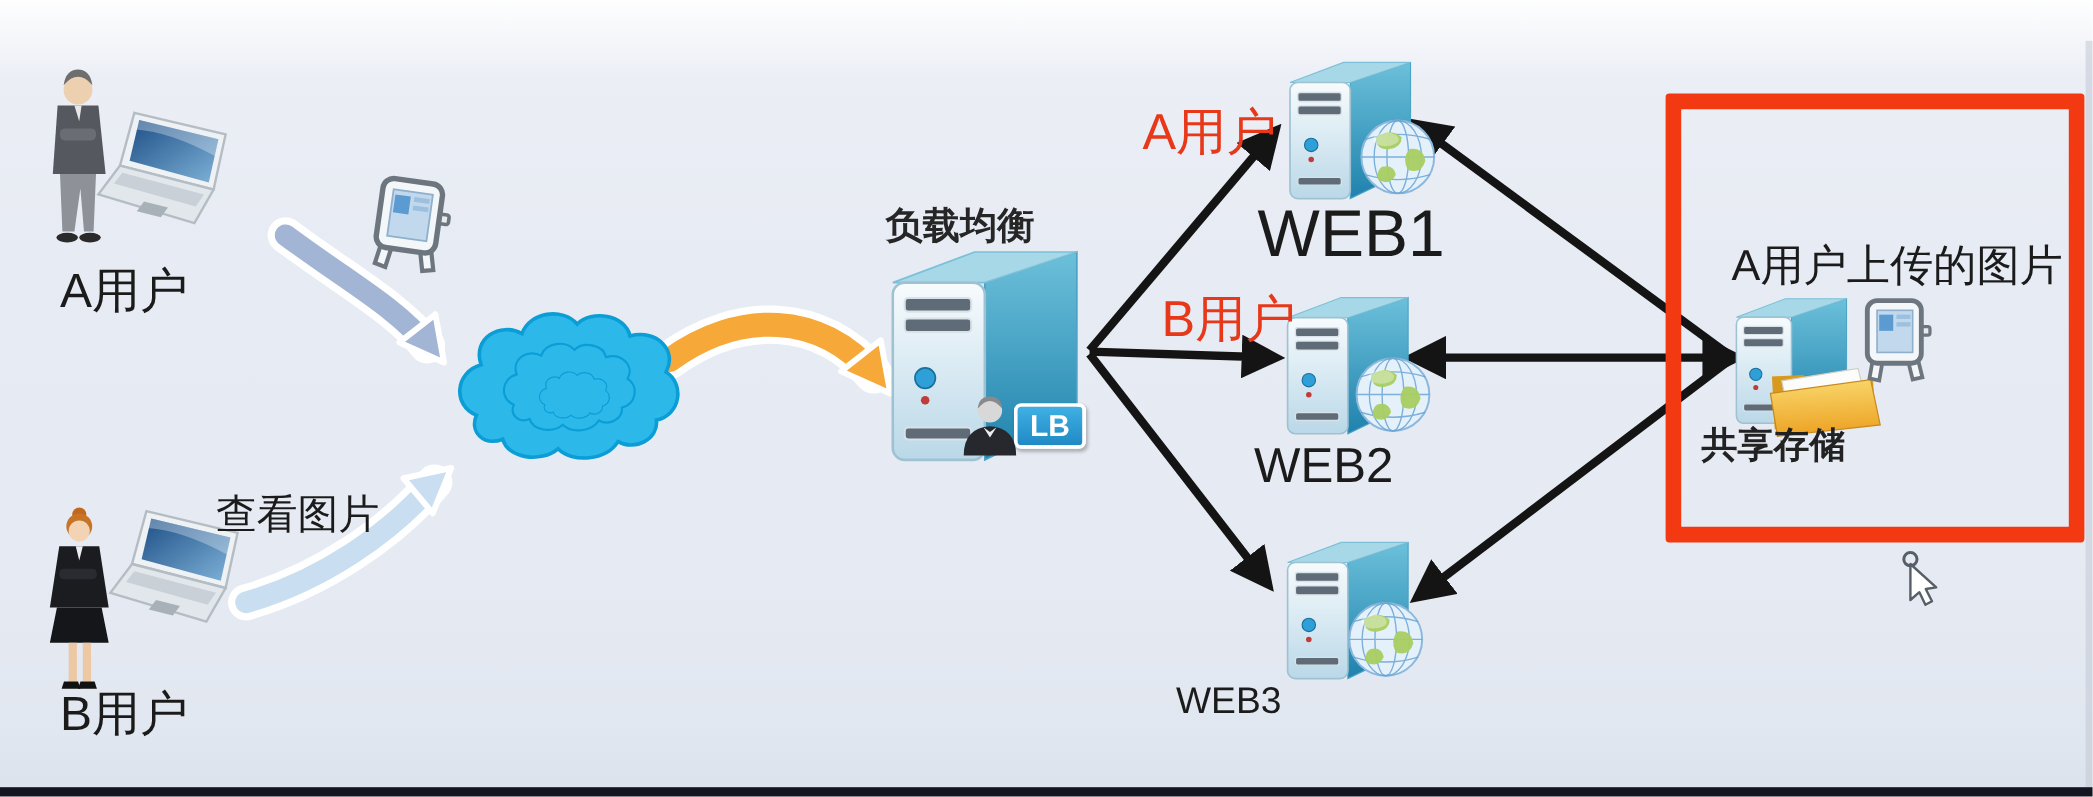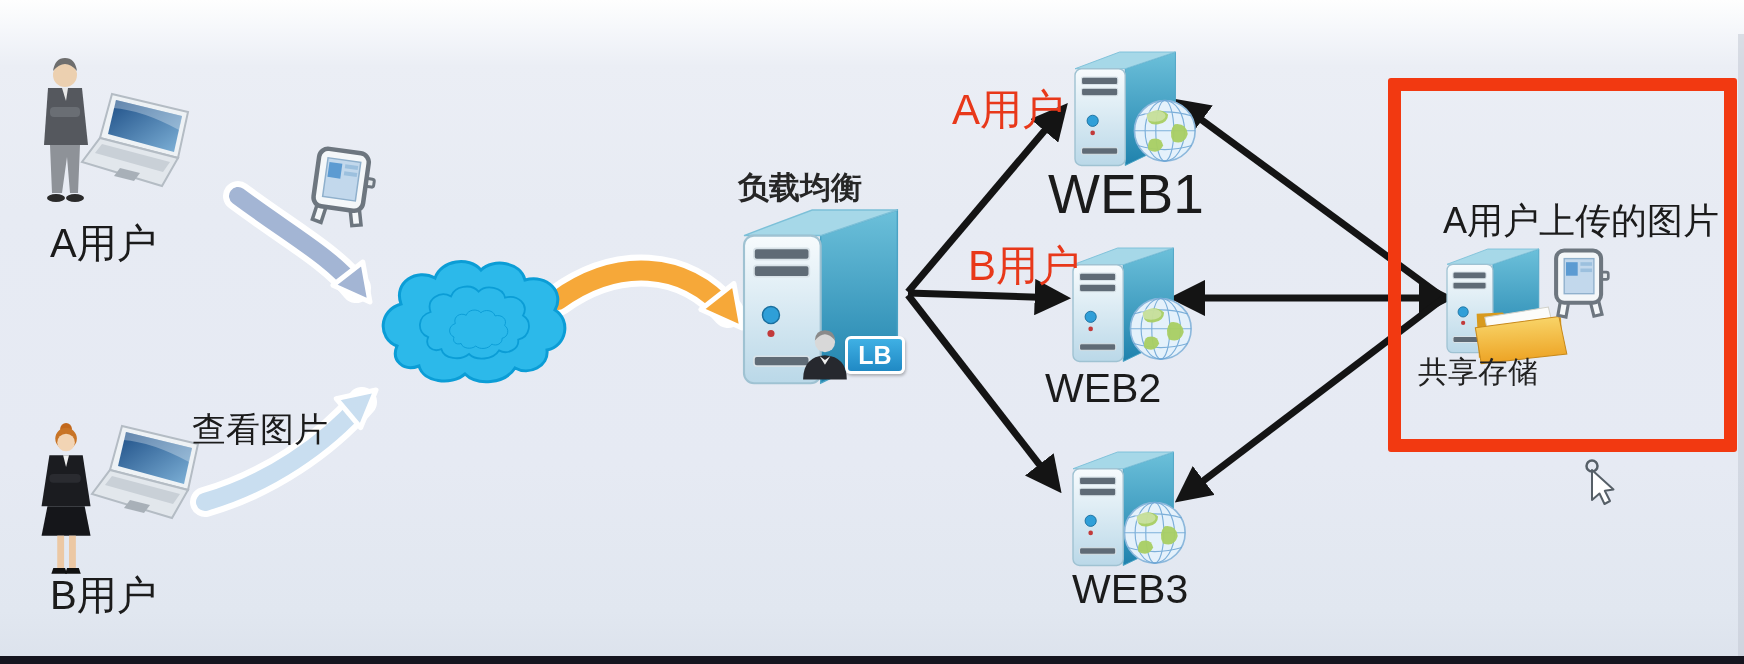--- a/index.html
+++ b/index.html
@@ -188,35 +188,35 @@
     <g transform="translate(1472,302) rotate(-3)">
       <path d="M4,12 L30,12 L38,20 L88,20 L88,56 L4,56 Z" fill="#d89a1e"></path>
       <path d="M12,16 L76,9 L79,25 L14,30 Z" fill="#fcfcfa" stroke="#d0d0c8" stroke-width="1"></path>
       <path d="M2,26 L86,19 L92,57 L6,62 Z" fill="url(#foldG)" stroke="#c8891a" stroke-width="1"></path>
     </g>
     <use href="#photo" transform="translate(1548,246) scale(0.9)"></use>
   </svg>
 
   <div class="lbl center" style="left:50px;top:222px;width:130px;font-size:40px;">A用户</div>
 
-  <div class="lbl" style="left:180px;top:412px;font-size:34px;margin-left:12px;">查看图片</div>
+  <div class="lbl" style="left:180px;top:412px;font-size:34px;">查看图片</div>
   <div class="lbl center" style="left:50px;top:574px;width:130px;font-size:40px;">B用户</div>
 
 
   <div class="lbl center" style="left:738px;top:172px;width:170px;font-size:31px;font-weight:600;color:#262626;">负载均衡</div>
 
   <div class="lbl red" style="left:952px;top:88px;font-size:42px;">A用户</div>
   <div class="lbl red" style="left:968px;top:244px;font-size:42px;">B用户</div>
 
   <div class="lbl center" style="left:1048px;top:166px;width:150px;font-size:55px;">WEB1</div>
   <div class="lbl center" style="left:1045px;top:367px;width:150px;font-size:41px;">WEB2</div>
-  <div class="lbl center" style="left:1072px;top:568px;width:150px;font-size:41px;">WEB3</div>
+  <div class="lbl center" style="left:980px;top:568px;width:150px;font-size:31px;">WEB3</div>
 
   <div class="lbl" style="left:1443px;top:202px;font-size:36px;">A用户上传的图片</div>
-  <div class="lbl" style="left:1418px;top:356px;font-size:30px;font-weight:400;color:#222;">共享存储</div>
+  <div class="lbl" style="left:1418px;top:356px;font-size:30px;font-weight:700;color:#222;">共享存储</div>
 
   <div id="lb-badge">LB</div>
 
   <div id="highlight-box"></div>
 
   <svg id="cursor" width="40" height="52" viewBox="0 0 40 52">
     <circle cx="9" cy="8" r="5.5" fill="none" stroke="#565f67" stroke-width="2.5"></circle>
     <path d="M9,12 L9,42 L16.5,35.5 L21.5,46 L27,43 L21.8,32.8 L30.5,31.5 Z" fill="#ffffff" stroke="#565f67" stroke-width="2" stroke-linejoin="round"></path>
   </svg>
 

